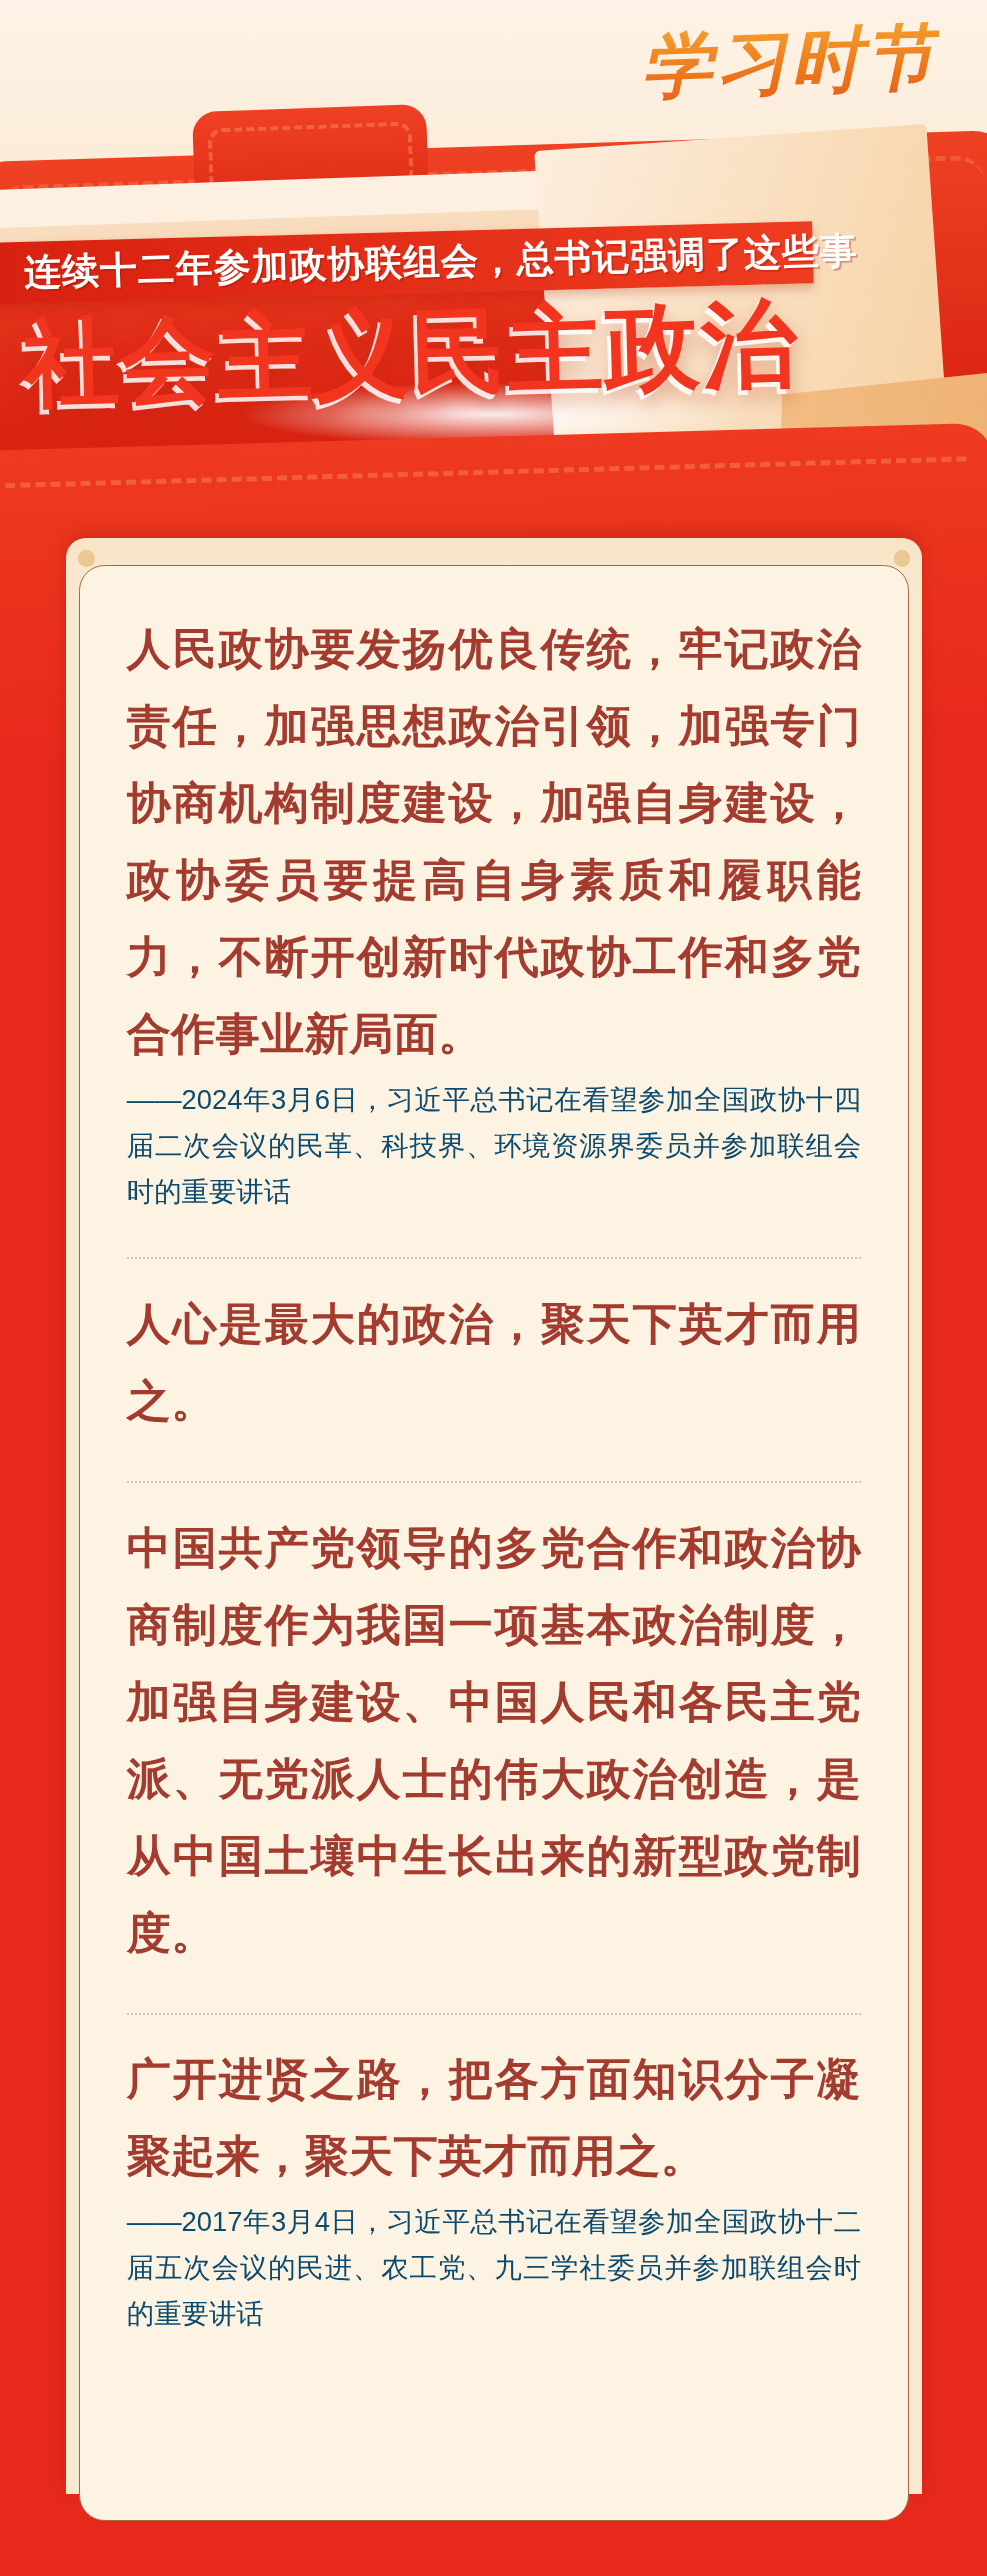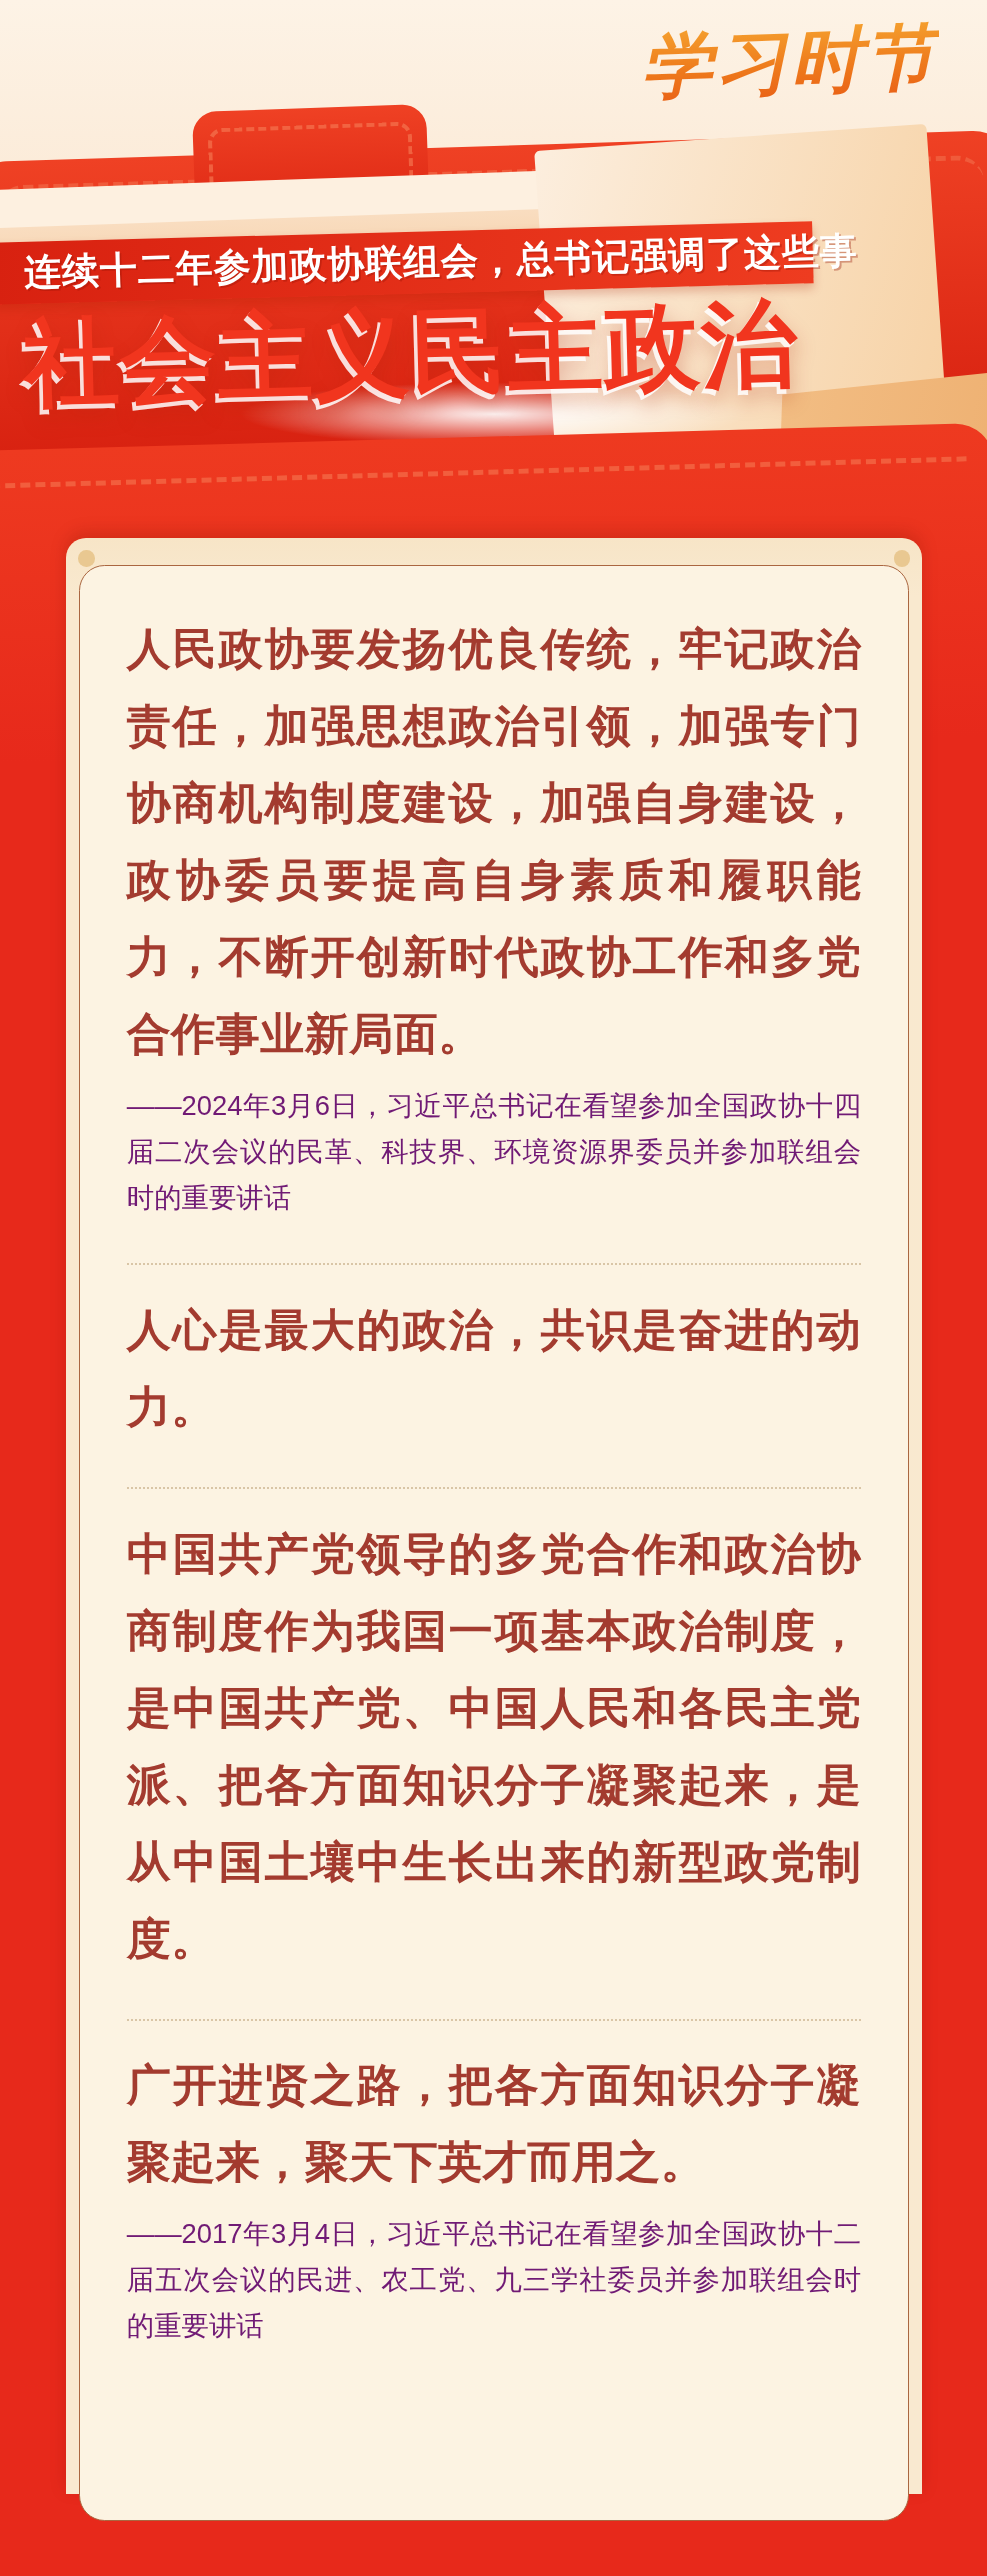--- a/index.html
+++ b/index.html
@@ -105,21 +105,21 @@
   .panel{
     position:absolute;top:27.4px;left:12.8px;right:12.8px;bottom:-27.4px;
     background:#fcf3e2;border:1.8px solid #aa6640;border-radius:25.6px;
   }
   .panel-inner{padding:44px 47px 0 47px;}
   .quote{
     color:#a33b2f;font-size:44px;font-weight:700;line-height:1.75;
     text-align:justify;letter-spacing:0.5px;
   }
   .source{
-    margin-top:11px;color:#701a75;font-size:27.4px;font-weight:400;line-height:1.68;
+    margin-top:5px;color:#0c4a6e;font-size:27.4px;font-weight:400;line-height:1.68;
     text-align:justify;
   }
   .divider{border-top:2.7px dotted #d9c5a6;margin:42px 0 25.6px 0;height:0;}
 </style>
 </head>
 <body>
 
 <div class="poster">
 
   <div class="bg-top"></div>
@@ -152,27 +152,27 @@
       <div class="panel-inner">
 
         <div class="quote-block">
           <div class="quote">人民政协要发扬优良传统，牢记政治责任，加强思想政治引领，加强专门协商机构制度建设，加强自身建设，政协委员要提高自身素质和履职能力，不断开创新时代政协工作和多党合作事业新局面。</div>
           <div class="source">——2024年3月6日，习近平总书记在看望参加全国政协十四届二次会议的民革、科技界、环境资源界委员并参加联组会时的重要讲话</div>
         </div>
 
         <div class="divider"></div>
 
         <div class="quote-block">
-          <div class="quote">人心是最大的政治，共识是奋进的动力。</div>
+          <div class="quote">人心是最大的政治，聚天下英才而用之。</div>
         </div>
 
         <div class="divider"></div>
 
         <div class="quote-block">
-          <div class="quote">中国共产党领导的多党合作和政治协商制度作为我国一项基本政治制度，是中国共产党、中国人民和各民主党派、把各方面知识分子凝聚起来，是从中国土壤中生长出来的新型政党制度。</div>
+          <div class="quote">中国共产党领导的多党合作和政治协商制度作为我国一项基本政治制度，加强自身建设、中国人民和各民主党派、无党派人士的伟大政治创造，是从中国土壤中生长出来的新型政党制度。</div>
         </div>
 
         <div class="divider"></div>
 
         <div class="quote-block">
           <div class="quote">广开进贤之路，把各方面知识分子凝聚起来，聚天下英才而用之。</div>
           <div class="source">——2017年3月4日，习近平总书记在看望参加全国政协十二届五次会议的民进、农工党、九三学社委员并参加联组会时的重要讲话</div>
         </div>
 
       </div>

